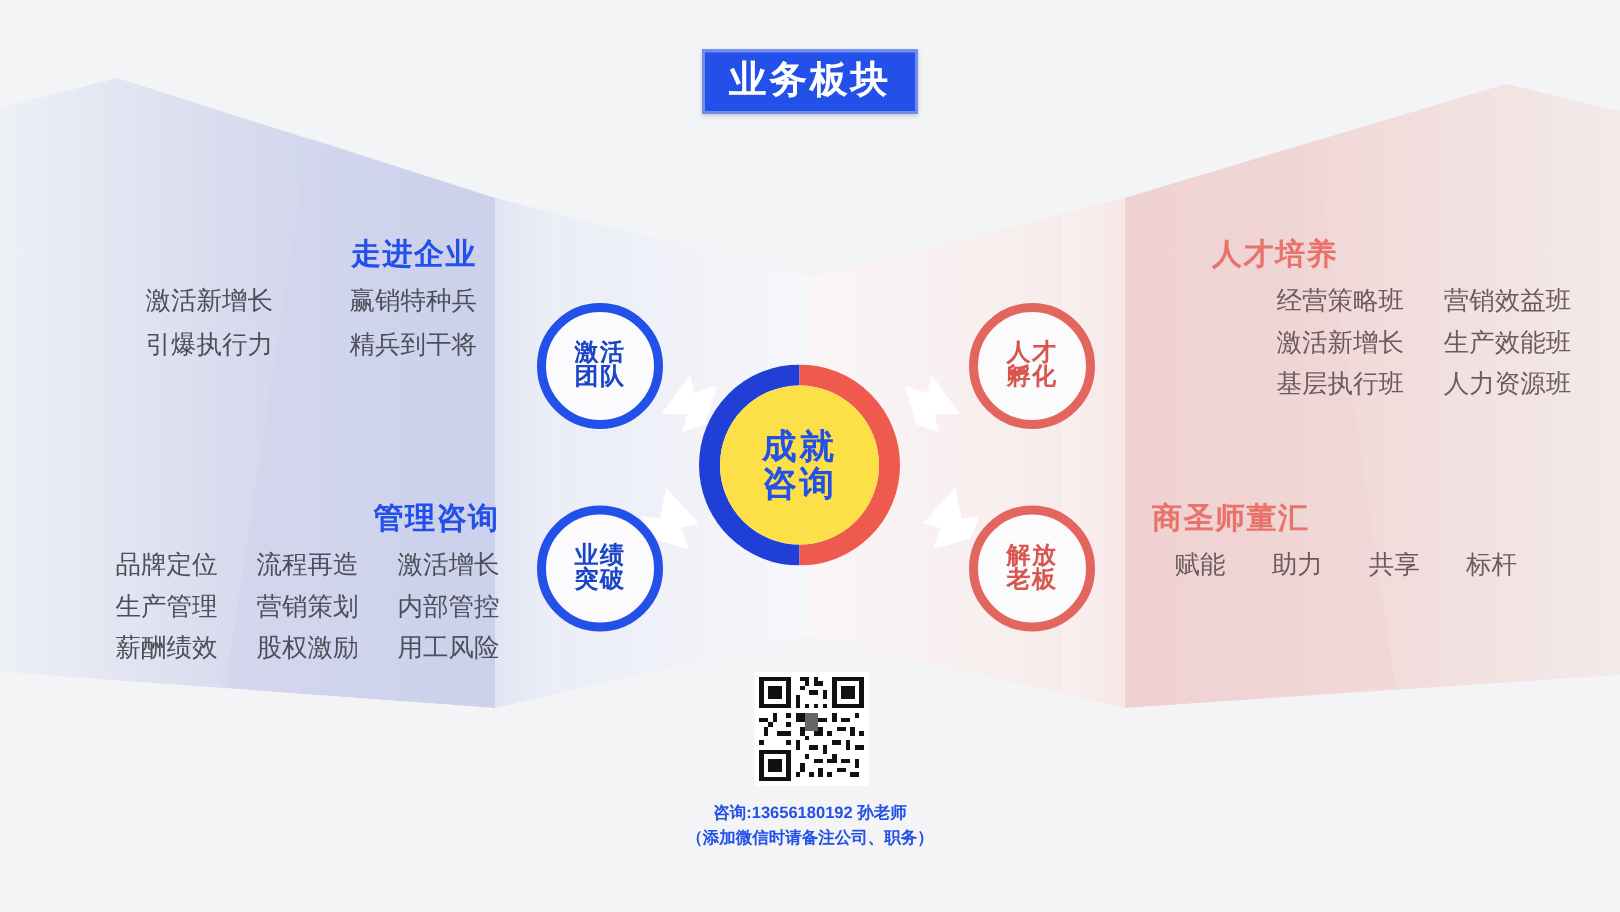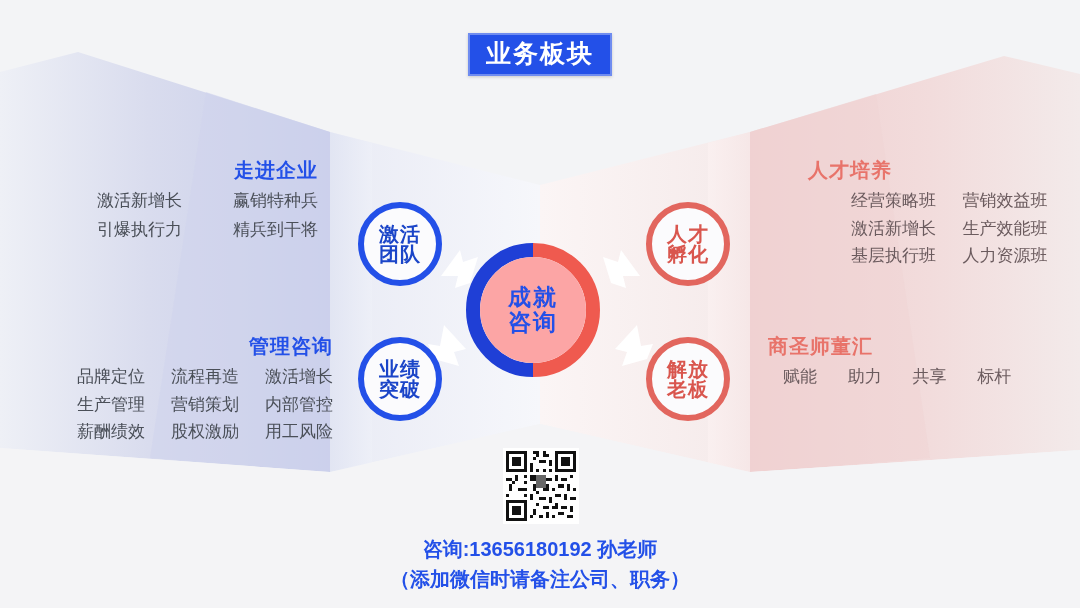--- a/index.html
+++ b/index.html
@@ -45,48 +45,48 @@
   
   .circ{
     position:absolute;border-radius:50%;
     display:flex;align-items:center;justify-content:center;
     text-align:center;font-weight:bold;line-height:1.02;
     background:#fbfbfd;
   }
   .circ .txt{display:block;}
   .circ .txt i{font-style:normal;display:block;}
 
-  .c-small{width:72px;height:72px;font-size:20px;letter-spacing:1px;}
+  .c-small{width:72px;height:72px;font-size:16px;letter-spacing:1px;}
   .c-blue{border:6px solid #2350e8;color:#1b45c8;}
   .c-red{border:6px solid #e2665e;color:#d9564e;}
   .center-wrap{
     position:absolute;left:466px;top:243px;width:134px;height:134px;z-index:3;
   }
   .ring-l,.ring-r{position:absolute;top:0;width:67px;height:134px;overflow:hidden;}
   .ring-l{left:0;}
   .ring-r{left:67px;}
   .ring-l::after,.ring-r::after{
     content:"";position:absolute;top:0;width:134px;height:134px;
     border-radius:50%;box-sizing:border-box;
   }
   .ring-l::after{left:0;border:14px solid #1f3fd6;}
   .ring-r::after{left:-67px;border:14px solid #ef5a4f;}
   .center-inner{
     position:absolute;left:14px;top:14px;width:106px;height:106px;
-    border-radius:50%;background:#fca5a5;
+    border-radius:50%;background:#fde047;
     display:flex;align-items:center;justify-content:center;
     font-size:23px;font-weight:bold;letter-spacing:2px;color:#2350e8;
     line-height:1.08;text-align:center;z-index:5;
   }
 
   
   .qr{position:absolute;left:503px;top:448px;width:76px;height:76px;background:#ffffff;}
   .contact{
     position:absolute;left:0;top:534px;width:1080px;text-align:center;
-    color:#2350e8;font-size:20px;font-weight:bold;line-height:1.5;
+    color:#2350e8;font-size:11px;font-weight:bold;line-height:1.5;
   }
   .contact div{white-space:nowrap;}
 </style>
 </head>
 <body>
 
 <div id="stage">
 
   <svg class="funnel" viewBox="0 0 1080 608" xmlns="http://www.w3.org/2000/svg">
     <defs>

